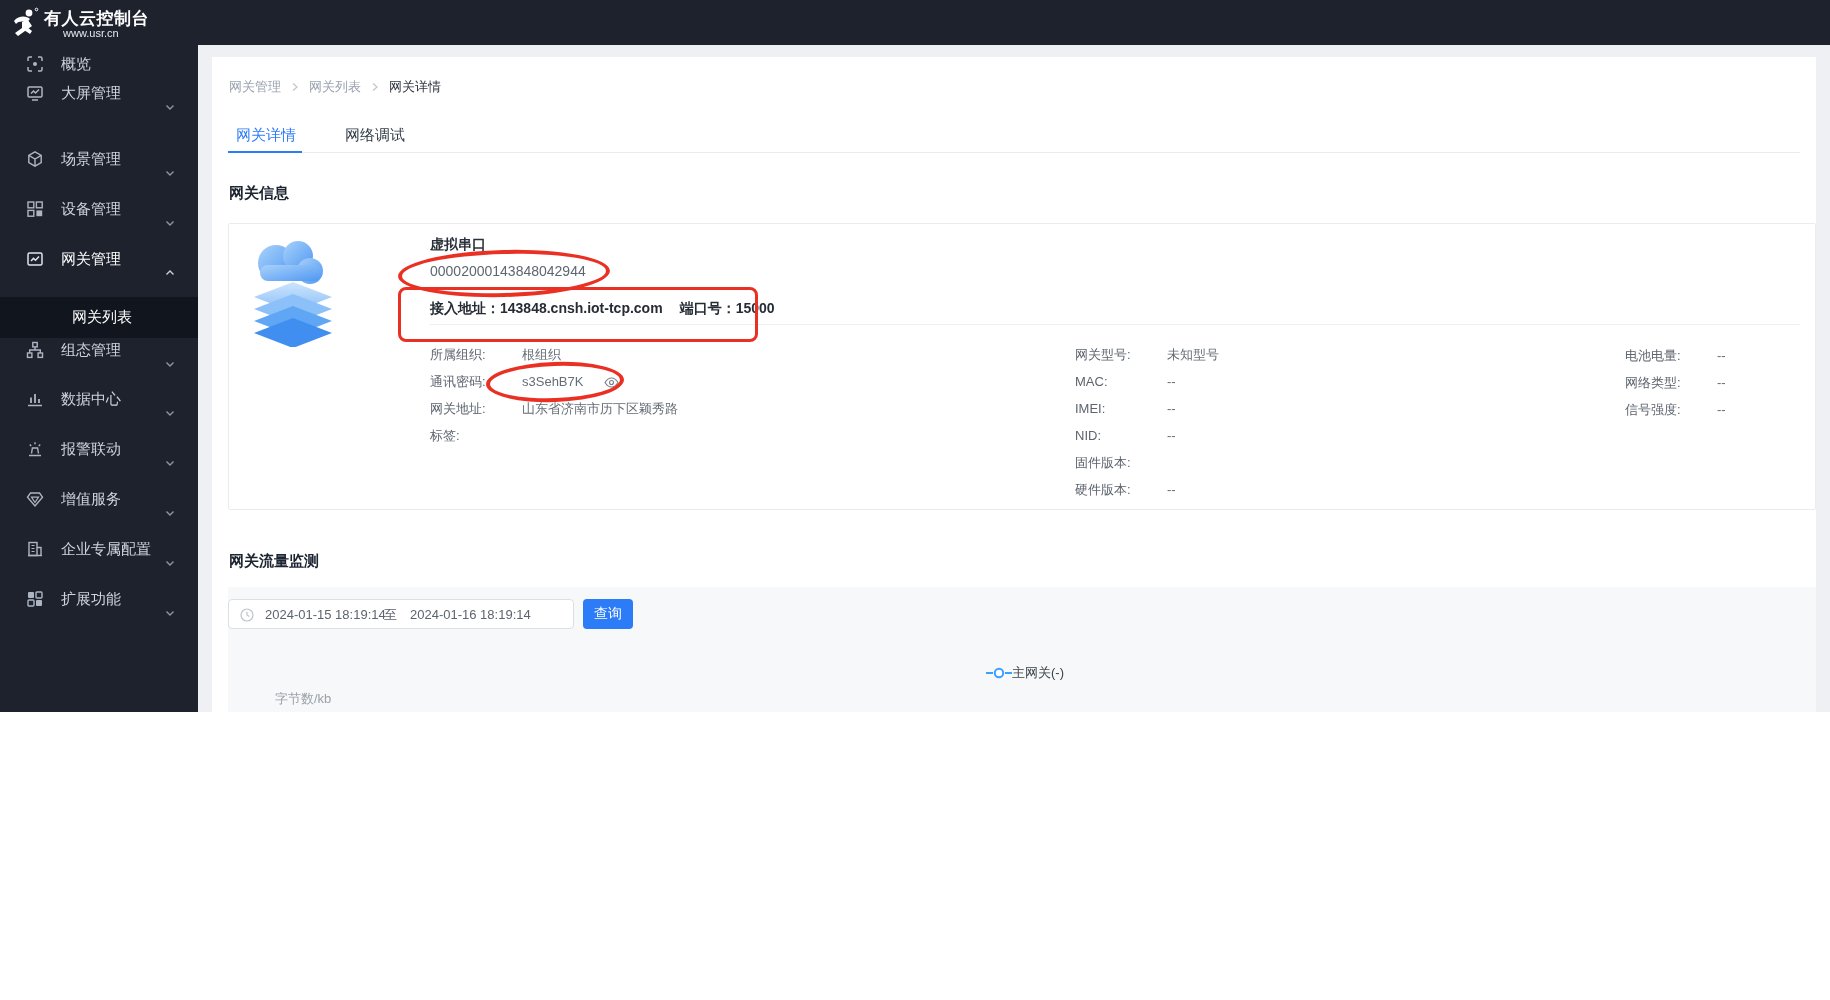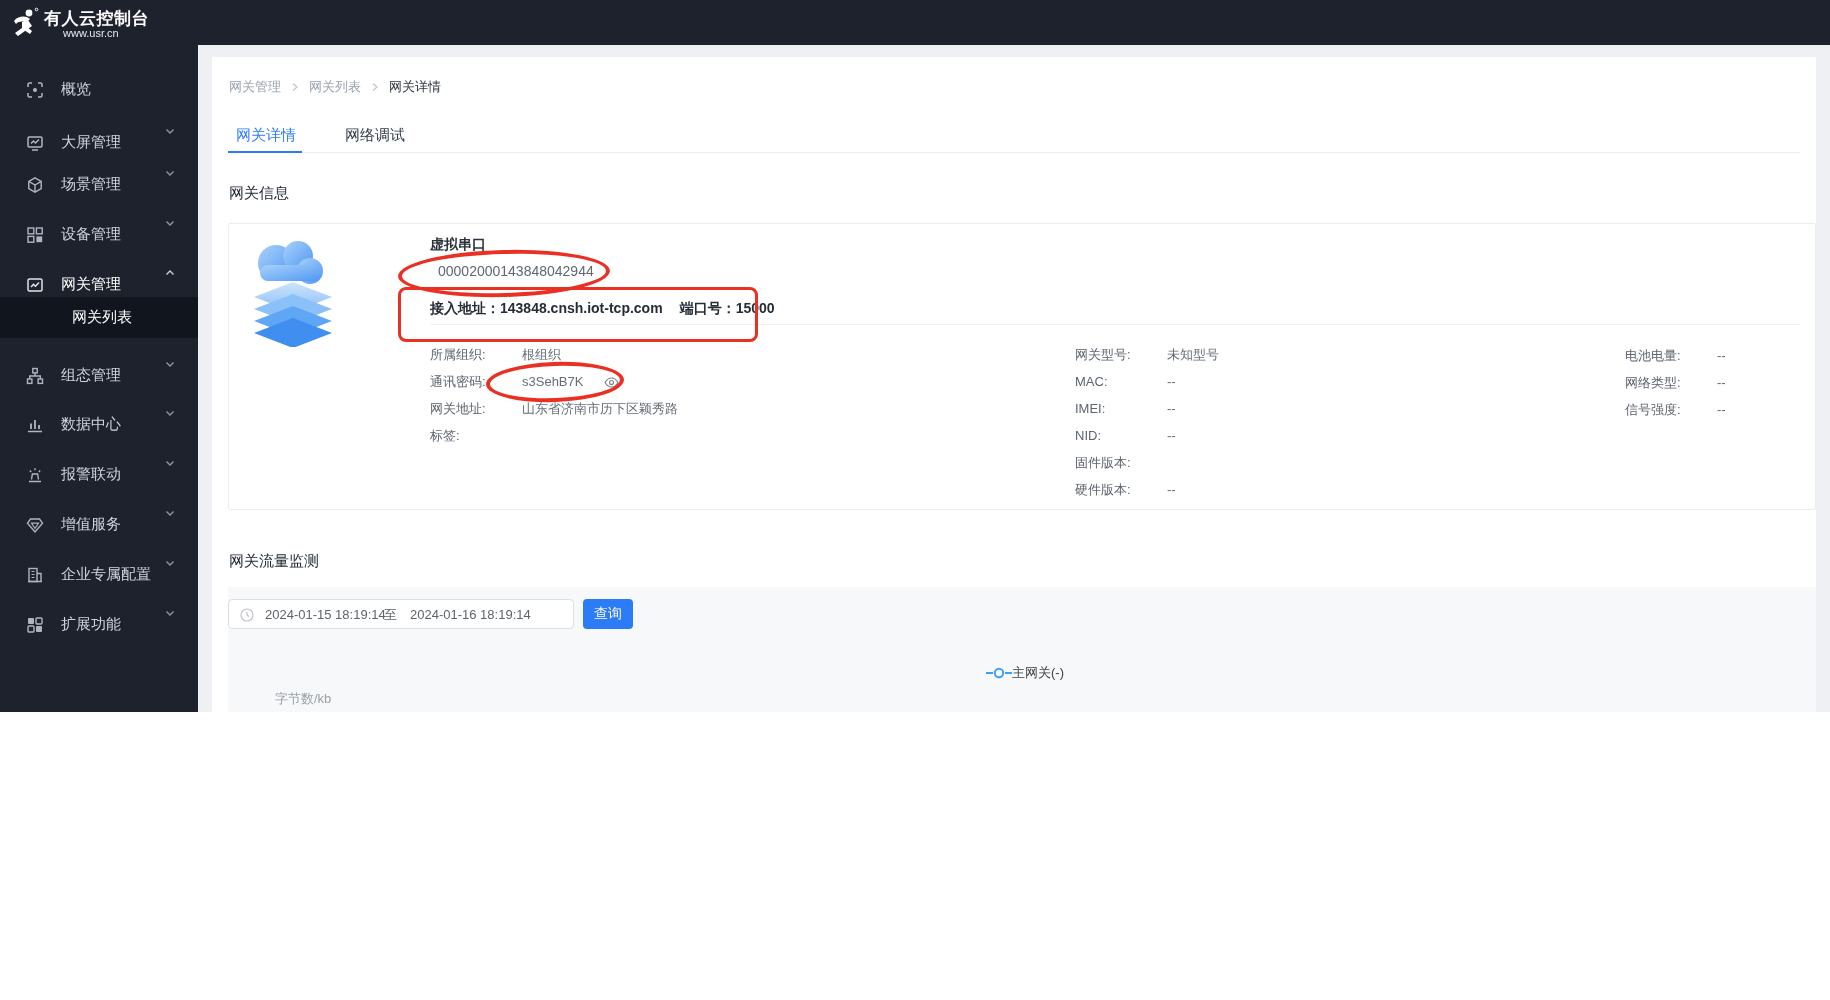--- a/index.html
+++ b/index.html
@@ -5,21 +5,21 @@
   * { margin:0; padding:0; box-sizing:border-box; }
   body { font-family:"Liberation Sans","DejaVu Sans",sans-serif; }
   .stage { position:relative; width:1830px; height:712px; overflow:hidden; background:#eef0f4;padding-left:48px; }
   .abs { position:absolute; }
 
   
   .sidebar { position:absolute; left:0; top:0; width:198px; height:1000px; background:#1e222d; z-index:10; }
   .logo { position:absolute; left:0; top:0; width:198px; height:45px; cursor:pointer; }
   .logo-title { position:absolute; left:44px; top:7px; font-size:17px; font-weight:700; color:#ffffff; letter-spacing:.5px; }
   .logo-sub { position:absolute; left:63px; top:27px; font-size:11px; color:#e4e8ee; }
-  .side-item { position:absolute; left:0; width:198px; height:44px; display:flex; align-items:flex-end; color:#ced3dc; font-size:15px; cursor:pointer; }
+  .side-item { position:absolute; left:0; width:198px; height:44px; display:flex; align-items:flex-start; color:#ced3dc; font-size:15px; cursor:pointer; }
   .side-item .sicon { margin-left:26px; flex:none; }
   .side-item .slabel { margin-left:17px; }
   .side-item .chev { position:absolute; right:22px; top:17px; }
   .side-item.active-parent { color:#ffffff; }
   .sub-item { position:absolute; left:0; top:297px; width:198px; height:41px; background:#11151d; color:#ffffff; display:flex; align-items:center; font-size:15px; cursor:pointer; }
   .sub-item span { margin-left:72px; }
   .side-footer-ver { position:absolute; left:76px; top:976px; font-size:13px; color:#c7cdd7; }
 
   
   .topbar { position:absolute; left:198px; top:0; width:1632px; height:45px; background:#1e222d; z-index:9; }
@@ -36,25 +36,25 @@
   .breadcrumb { position:absolute; left:229px; top:78px; display:flex; align-items:center; gap:9px; font-size:13px; color:#9aa2ae; }
   .breadcrumb .bc-last { color:#2f3540; }
   .bc-link { cursor:pointer; }
 
   .tab { position:absolute; top:126px; font-size:15px; cursor:pointer; }
   .tab.active { color:#2d7cf7; }
   .tab.inactive { color:#303a45; }
   .tab-underline { position:absolute; left:228px; top:151px; width:74px; height:2px; background:#2d7cf7; z-index:2; }
   .tab-hairline { position:absolute; left:228px; top:152px; width:1572px; height:1px; background:#e9edf2; }
 
-  .section-title { position:absolute; left:229px; font-size:15px; font-weight:400; color:#1c2430; }
+  .section-title { position:absolute; left:229px; font-size:15px; font-weight:700; color:#1c2430; }
 
   .card { position:absolute; left:228px; top:223px; width:1588px; height:287px; background:#ffffff; border:1px solid #e9ecf1; border-radius:2px; }
   .dev-type { position:absolute; left:430px; top:236px; font-size:14px; font-weight:700; color:#2b313b; }
-  .serial { position:absolute; left:430px; top:263px; font-size:14px; color:#5f6670;margin-left:8px; }
+  .serial { position:absolute; left:430px; top:263px; font-size:14px; color:#5f6670; }
   .access-row { position:absolute; left:430px; top:300px; display:flex; font-size:14px; font-weight:700; color:#262c35; }
   .access-gap { width:17px; }
   .card-divider { position:absolute; left:430px; top:324px; width:1370px; height:1px; background:#edf0f4; }
 
   .frow { position:absolute; display:flex; align-items:center; font-size:13px; color:#5d646e; height:18px; line-height:18px; }
   .flabel { width:92px; flex:none; }
   .fvalue { color:#666d76; white-space:nowrap; }
   .pwd-wrap { display:flex; align-items:center; gap:21px; }
 
   
@@ -95,21 +95,21 @@
     </div>
 
     <div class="side-item" style="top:55px">
       <svg class="sicon" width="18" height="18" viewBox="0 0 18 18">
         <path d="M2 6V3.5A1.5 1.5 0 013.5 2H6 M12 2h2.5A1.5 1.5 0 0116 3.5V6 M16 12v2.5a1.5 1.5 0 01-1.5 1.5H12 M6 16H3.5A1.5 1.5 0 012 14.5V12" fill="none" stroke="#aeb5c2" stroke-width="1.5"></path>
         <circle cx="9" cy="9" r="2" fill="#aeb5c2"></circle>
       </svg>
       <span class="slabel">概览</span>
     </div>
 
-    <div class="side-item" style="top:108px">
+    <div class="side-item" style="top:84px">
       <svg class="sicon" width="18" height="18" viewBox="0 0 18 18">
         <rect x="2" y="3" width="14" height="10" rx="1.2" fill="none" stroke="#aeb5c2" stroke-width="1.5"></rect>
         <path d="M5 9.5l2.5-2.5 2 2L13 5.5 M6 16h6" fill="none" stroke="#aeb5c2" stroke-width="1.5"></path>
       </svg>
       <span class="slabel">大屏管理</span>
       <svg class="chev" width="12" height="12" viewBox="0 0 12 12">
           <path d="M2.5 4.5L6 8l3.5-3.5" fill="none" stroke="#8f96a3" stroke-width="1.4"></path>
         </svg>
     </div>
 

